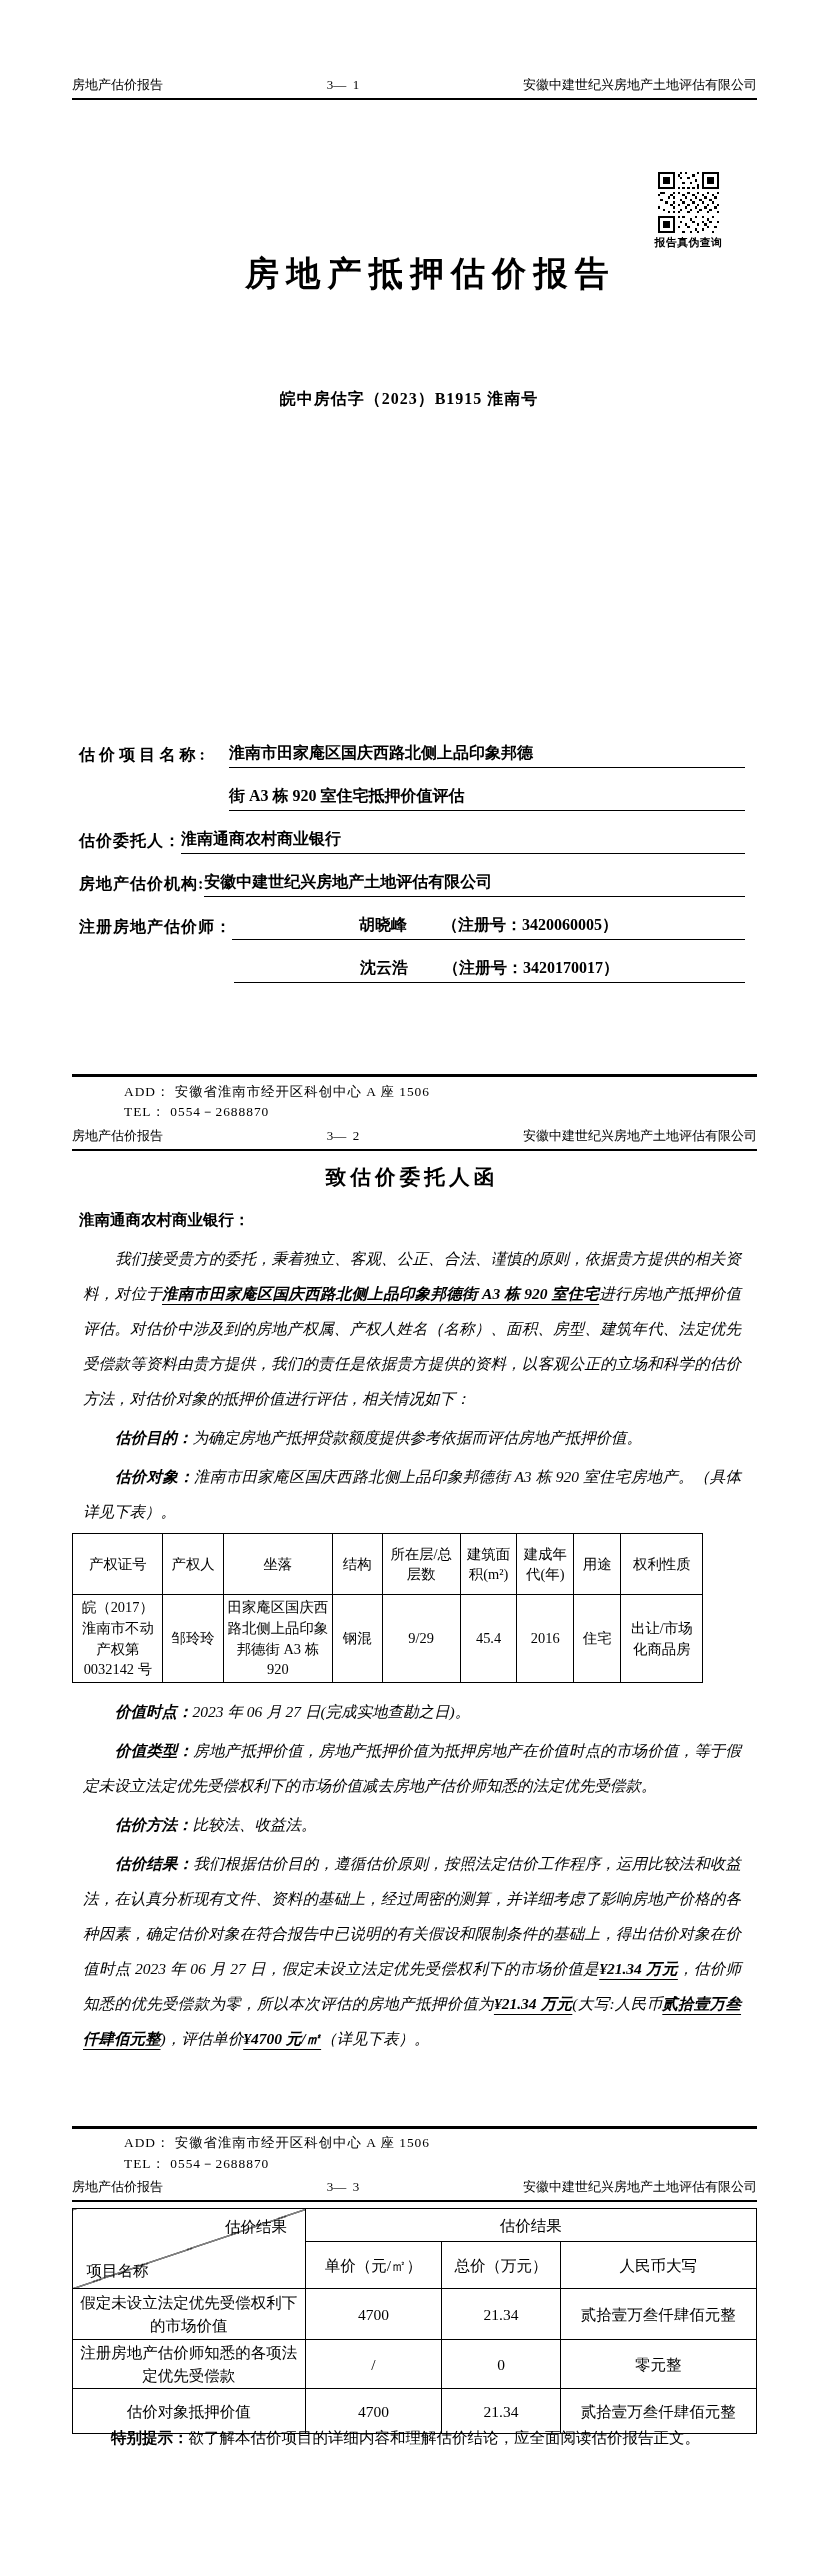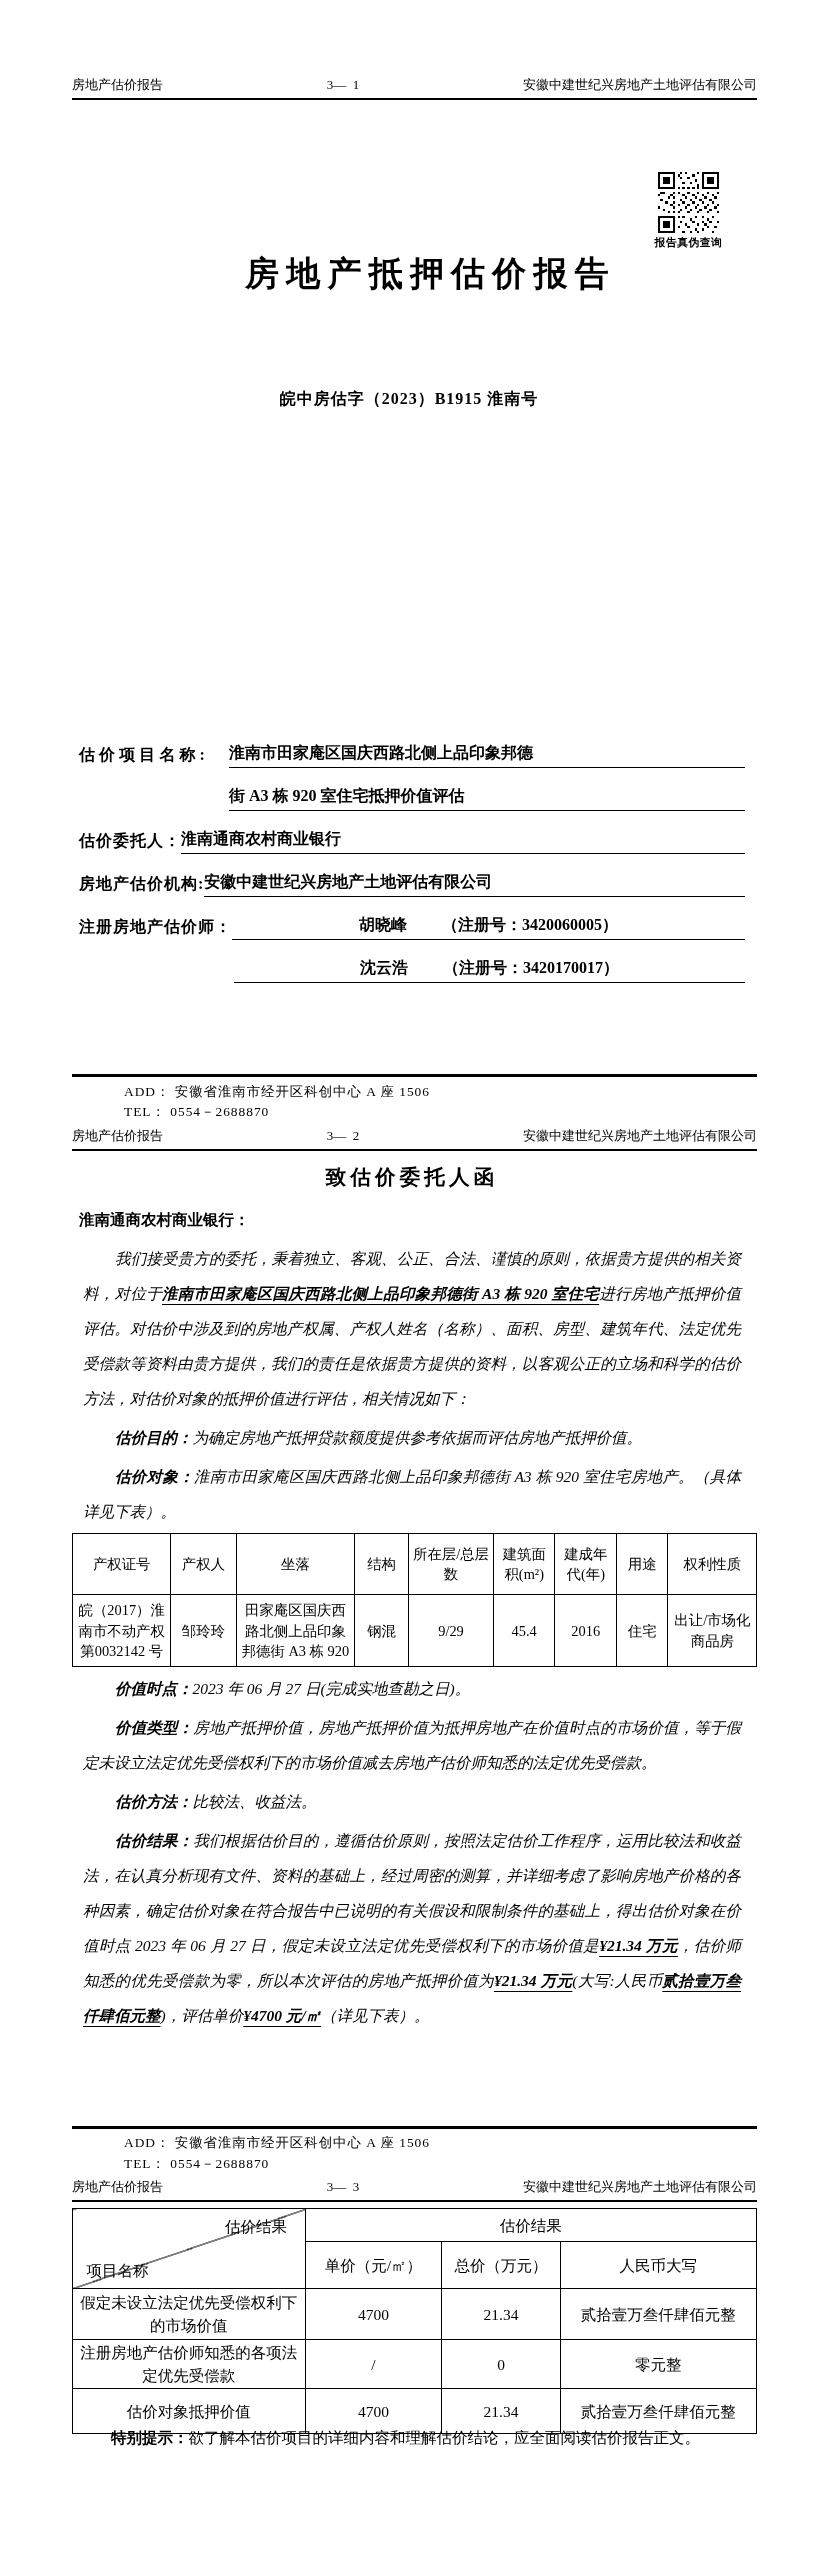--- a/index.html
+++ b/index.html
@@ -39,21 +39,21 @@
   .letter{position:absolute;left:79px;top:1162px;width:666px;
     font-size:15.5px;line-height:35px;text-align:justify;}
   .letter-title{text-align:center;font-size:20.6px;font-weight:700;line-height:31px;
     letter-spacing:4.1px;margin:0 0 9.3px 0;}
   .salutation{font-weight:700;margin:0;}
   .letter p{margin:4px;text-indent:32px;font-style:italic;}
   .lbl{font-weight:700;}
   .uv{font-weight:700;text-decoration:underline;text-underline-offset:4.6px;text-decoration-thickness:1px;}
   
   table{border-collapse:collapse;table-layout:fixed;}
-  .t1{width:685px;margin-left:-6.7px;margin-top:3.1px;margin-bottom:4px;
+  .t1{width:631px;margin-left:-6.7px;margin-top:3.1px;margin-bottom:11px;
     font-size:14.4px;line-height:20.6px;text-indent:0;}
   .t1 th,.t1 td{border:1px solid #000;text-align:center;vertical-align:middle;
     padding:2.1px 3.1px;font-weight:400;text-indent:0;}
   .t1 thead tr{height:61px;}
   .t1 tbody tr{height:72px;}
   .t2{position:absolute;left:72px;top:2208px;width:685px;font-size:15.5px;line-height:23px;}
   .t2 th,.t2 td{border:1px solid #000;text-align:center;vertical-align:middle;
     padding:1px 4.1px;font-weight:400;}
   .corner{position:relative;background-image:linear-gradient(to bottom right,
       transparent calc(50% - 0.5px),#000 calc(50% - 0.5px),#000 calc(50% + 0.5px),transparent calc(50% + 0.5px));}

